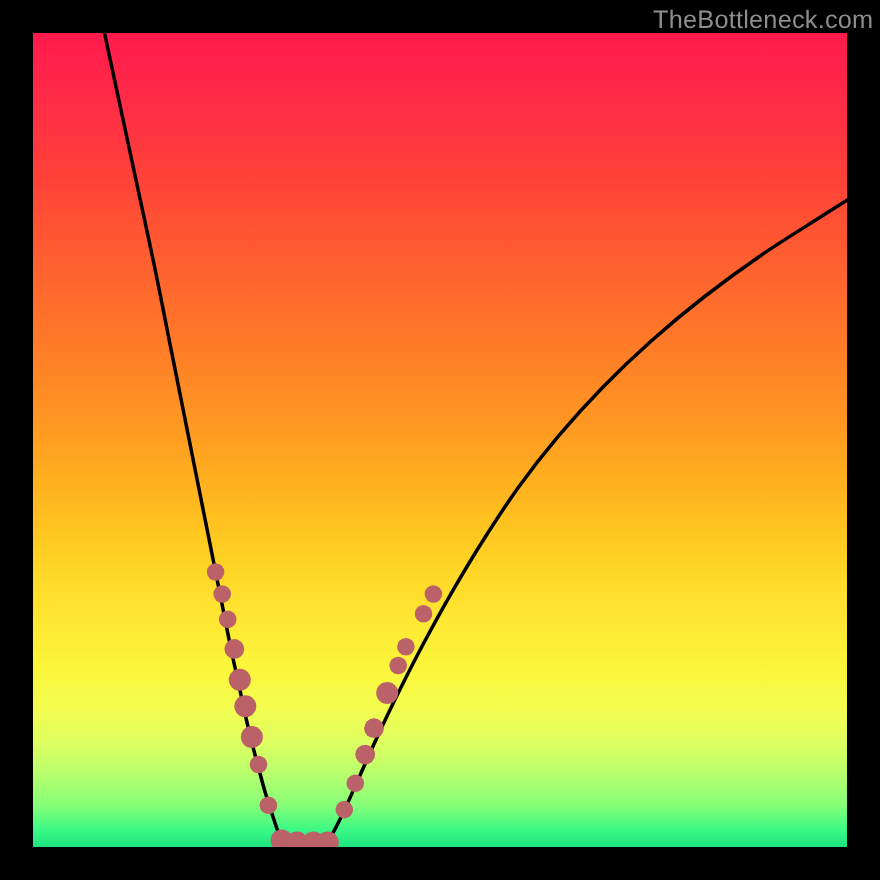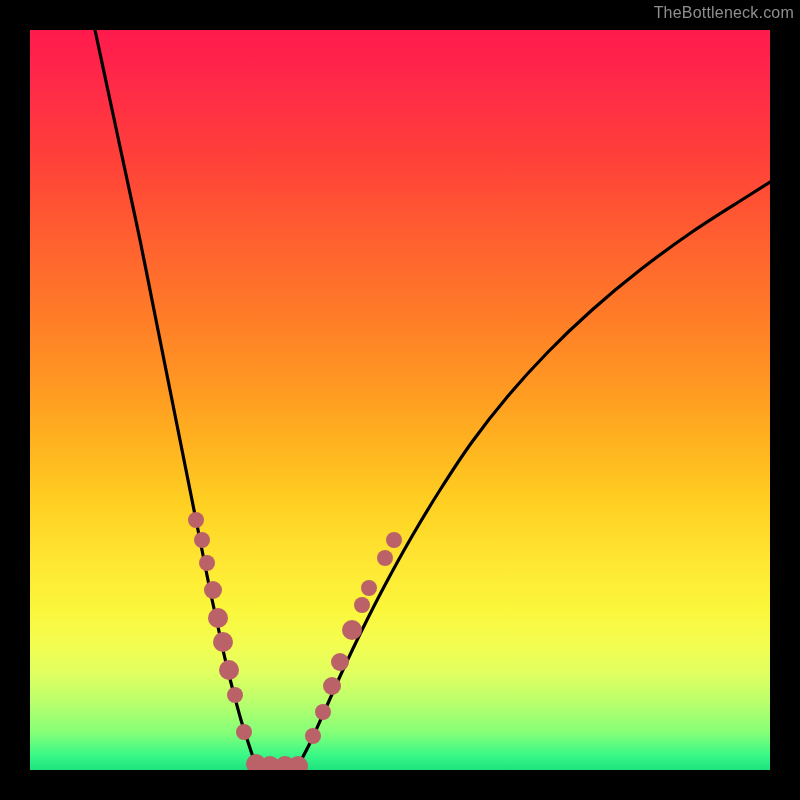--- a/index.html
+++ b/index.html
@@ -44,21 +44,21 @@
       #84ff78 95%,
       #39f886 98%,
       #1de27e 100%
     );
   }
   .watermark {
     position: absolute;
     top: 4px;
     right: 6px;
     color: #8e8e8e;
-    font-size: 16px;
+    font-size: 23px;
     letter-spacing: 0.2px;
     z-index: 10;
     text-align: center;
   }
   svg.curve {
     position: absolute;
     inset: 0;
     width: 100%;
     height: 100%;
   }

